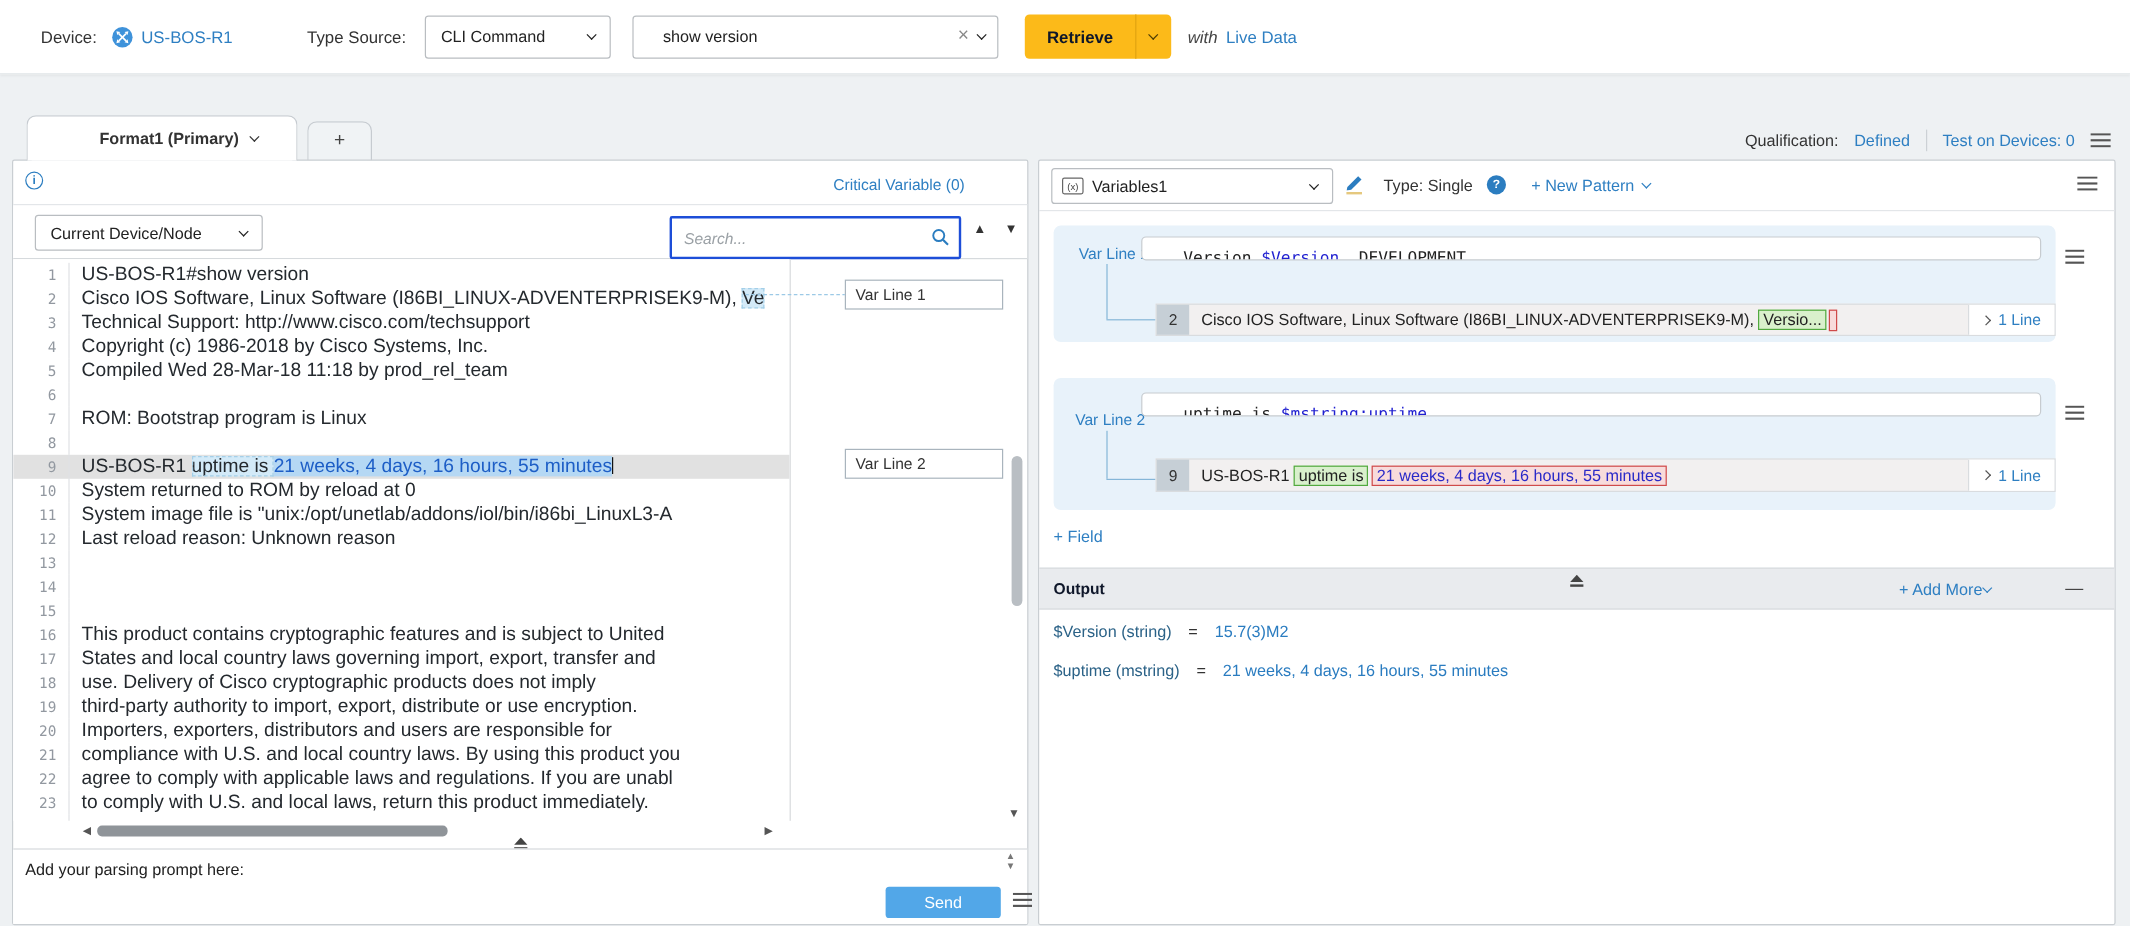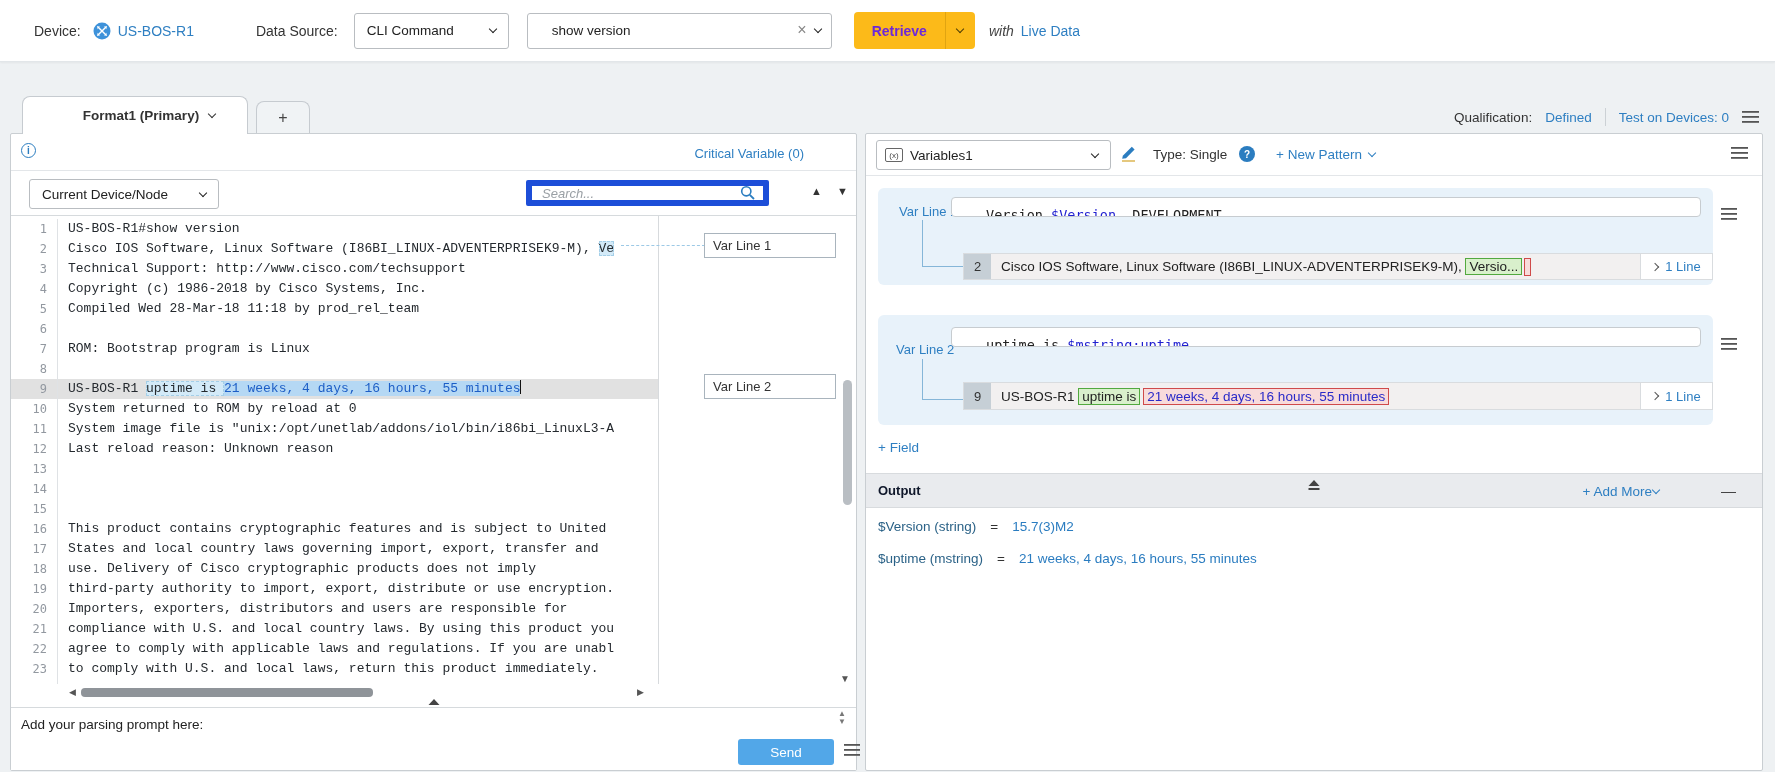--- a/index.html
+++ b/index.html
@@ -14,21 +14,21 @@
   .dev-name { margin-left:7px; font-size:14px; }
   .ds-label { margin-left:62px; }
   .selbox { height:36px; background:#fff; border:1px solid #b9bdc1; border-radius:3px; display:flex; align-items:center; font-size:13.5px; color:#222; cursor:pointer; }
   .ds-select { margin-left:16px; width:155px; padding:0 12px; justify-content:space-between; }
   .cmd-combo { margin-left:18px; width:305px; height:36px; border:1px solid #b9bdc1; border-radius:3px; display:flex; align-items:center; padding:0 10px 0 24px; font-size:13.5px; color:#222; background:#fff; }
   .cmd-text { flex:1; }
   .x-icon { color:#888; font-size:16px; cursor:pointer; padding:0 8px 2px 0; }
   .chev { display:inline-block; width:6px; height:6px; border-right:1.5px solid currentColor; border-bottom:1.5px solid currentColor; transform:rotate(45deg); margin-top:-3px; }
   .chev-r { transform:rotate(-45deg); margin-top:0; }
   .retrieve { margin-left:22px; height:37px; background:#fcba19; border-radius:4px; display:flex; align-items:stretch; cursor:pointer; }
-  .retrieve-main { padding:0 18px; display:flex; align-items:center; font-size:14px; color:#6d28d9; font-weight:bold; }
+  .retrieve-main { padding:0 18px; display:flex; align-items:center; font-size:14px; color:#0f172a; font-weight:bold; }
   .retrieve-arrow { width:30px; display:flex; align-items:center; justify-content:center; border-left:1px solid #e0a411; color:#4d3c05; }
   .with-label { margin-left:14px; font-size:14px; font-style:italic; color:#444; }
   .livedata { margin-left:7px; font-size:14px; }
 
   
   .tab-active { position:absolute; left:22px; top:96px; width:226px; height:38px; background:#fff; border:1px solid #c6cbd0; border-bottom:none; border-radius:8px 8px 0 0; z-index:4; display:flex; align-items:center; justify-content:center; gap:10px; font-size:13.5px; font-weight:bold; color:#333; cursor:pointer;padding-left:28px; }
   .tab-plus { position:absolute; left:256px; top:101px; width:54px; height:33px; background:#f0f3f5; border:1px solid #c6cbd0; border-bottom:none; border-radius:8px 8px 0 0; display:flex; align-items:center; justify-content:center; font-size:16px; color:#444; cursor:pointer; }
   .qual-row { position:absolute; right:16px; top:104px; height:26px; display:flex; align-items:center; gap:13px; font-size:13.5px; }
   .qual-label { color:#333; }
   .vdiv { width:1px; height:18px; background:#ccd1d5; }
@@ -37,31 +37,31 @@
   
   .panel { position:absolute; top:133px; height:638px; background:#fff; border:1px solid #c9ced2; border-radius:2px; }
   .panel-left { left:10px; width:847px; }
   .panel-right { left:865px; width:898px; }
 
   
   .info-icon { position:absolute; left:10px; top:9px; width:15px; height:15px; border:1.5px solid #2b7dc0; border-radius:50%; color:#2b7dc0; font-size:10px; font-weight:bold; display:flex; align-items:center; justify-content:center; cursor:pointer; }
   .critical { position:absolute; right:52px; top:12px; font-size:13px; cursor:pointer; }
   .lp-toolbar { position:absolute; left:0; right:0; top:36px; height:46px; border-top:1px solid #e3e6e9; border-bottom:1px solid #d6dadd; background:#fff; }
   .node-select { position:absolute; left:18px; top:8px; width:190px; padding:0 12px; justify-content:space-between; height:30px; }
-  .search-wrap { position:absolute; left:515px; top:9px; width:243px; height:26px; border:6px solid #1d4ed8; border-radius:2px; display:flex; align-items:center; background:#fff; }
+  .search-wrap { position:absolute; left:547px; top:9px; width:243px; height:36px; border:2px solid #1d4ed8; border-radius:2px; display:flex; align-items:center; background:#fff; }
   .search-input { flex:1; border:none; outline:none; font-size:13px; padding:0 6px 0 10px; font-family:"Liberation Sans",sans-serif; color:#333; background:transparent; }
   .search-input::placeholder { color:#9aa0a5; font-style:italic; }
   .mag { margin-right:7px; display:inline-flex; cursor:pointer; }
   .tri-btn { position:absolute; top:15px; font-size:11px; color:#333; cursor:pointer; line-height:1; }
 
   .editor { position:absolute; left:0; top:82px; width:647px; height:468px; overflow:hidden; padding-top:3px; background:#fff; }
   .ed-row { display:flex; height:20px; line-height:20px; }
   .ed-row.active { background:#e1e1e1; }
   .gut { flex:0 0 47px; padding-right:10px; text-align:right; font-family:"DejaVu Sans Mono", monospace; font-size:12px; color:#9298a0; border-right:1px solid #dfe2e5; }
-  .ed-text { padding-left:10px; font-family:Liberation Mono, monospace; font-size:13px; color:#24292e; white-space:pre; }
+  .ed-text { padding-left:10px; font-family:Liberation Sans, sans-serif; font-size:16px; color:#24292e; white-space:pre; }
   .hl-light { background:#d3eaf8; outline:1px dashed #a4cfe8; outline-offset:-1px; }
   .hl-select { background:#b5d8f4; color:#1d5ec6; }
   .caret { display:inline-block; width:0; border-left:1.6px solid #111; height:14px; vertical-align:-2px; }
   .ed-divider { position:absolute; left:647px; top:82px; height:468px; border-left:1px solid #d7dadd; }
   .varbox { position:absolute; left:693px; width:132px; height:25px; background:#fff; border:1px solid #a9b4bd; font-size:13px; color:#333; line-height:23px; padding-left:8px; }
   .dash-conn { position:absolute; left:610px; top:111px; width:84px; border-top:1px dashed #9cc9e6; }
   .vthumb { position:absolute; left:832px; top:246px; width:9px; height:125px; background:#b9bec3; border-radius:5px; cursor:pointer; }
   .vdown { position:absolute; left:829px; top:539px; font-size:10px; color:#555; cursor:pointer; }
   .hscroll-l { position:absolute; left:58px; top:553px; font-size:9px; color:#555; cursor:pointer; }
   .hscroll-r { position:absolute; left:626px; top:553px; font-size:9px; color:#555; cursor:pointer; }
@@ -132,21 +132,21 @@
           </g>
           <g fill="#fff">
             <path d="M4 4 l3.2 0.7 -2.5 2.5 Z"></path>
             <path d="M14 4 l-0.7 3.2 -2.5 -2.5 Z"></path>
             <path d="M4 14 l0.7 -3.2 2.5 2.5 Z"></path>
             <path d="M14 14 l-3.2 -0.7 2.5 -2.5 Z"></path>
           </g>
         </svg>
     </span>
     <span class="dev-name link">US-BOS-R1</span>
-    <span class="tb-label ds-label">Data Source:</span>
+    <span class="tb-label ds-label">Type Source:</span>
     <div class="selbox ds-select">
       <span>CLI Command</span>
       <span class="chev"></span>
     </div>
     <div class="cmd-combo">
       <span class="cmd-text">show version</span>
       <span class="x-icon">×</span>
       <span class="chev"></span>
     </div>
     <div class="retrieve">

